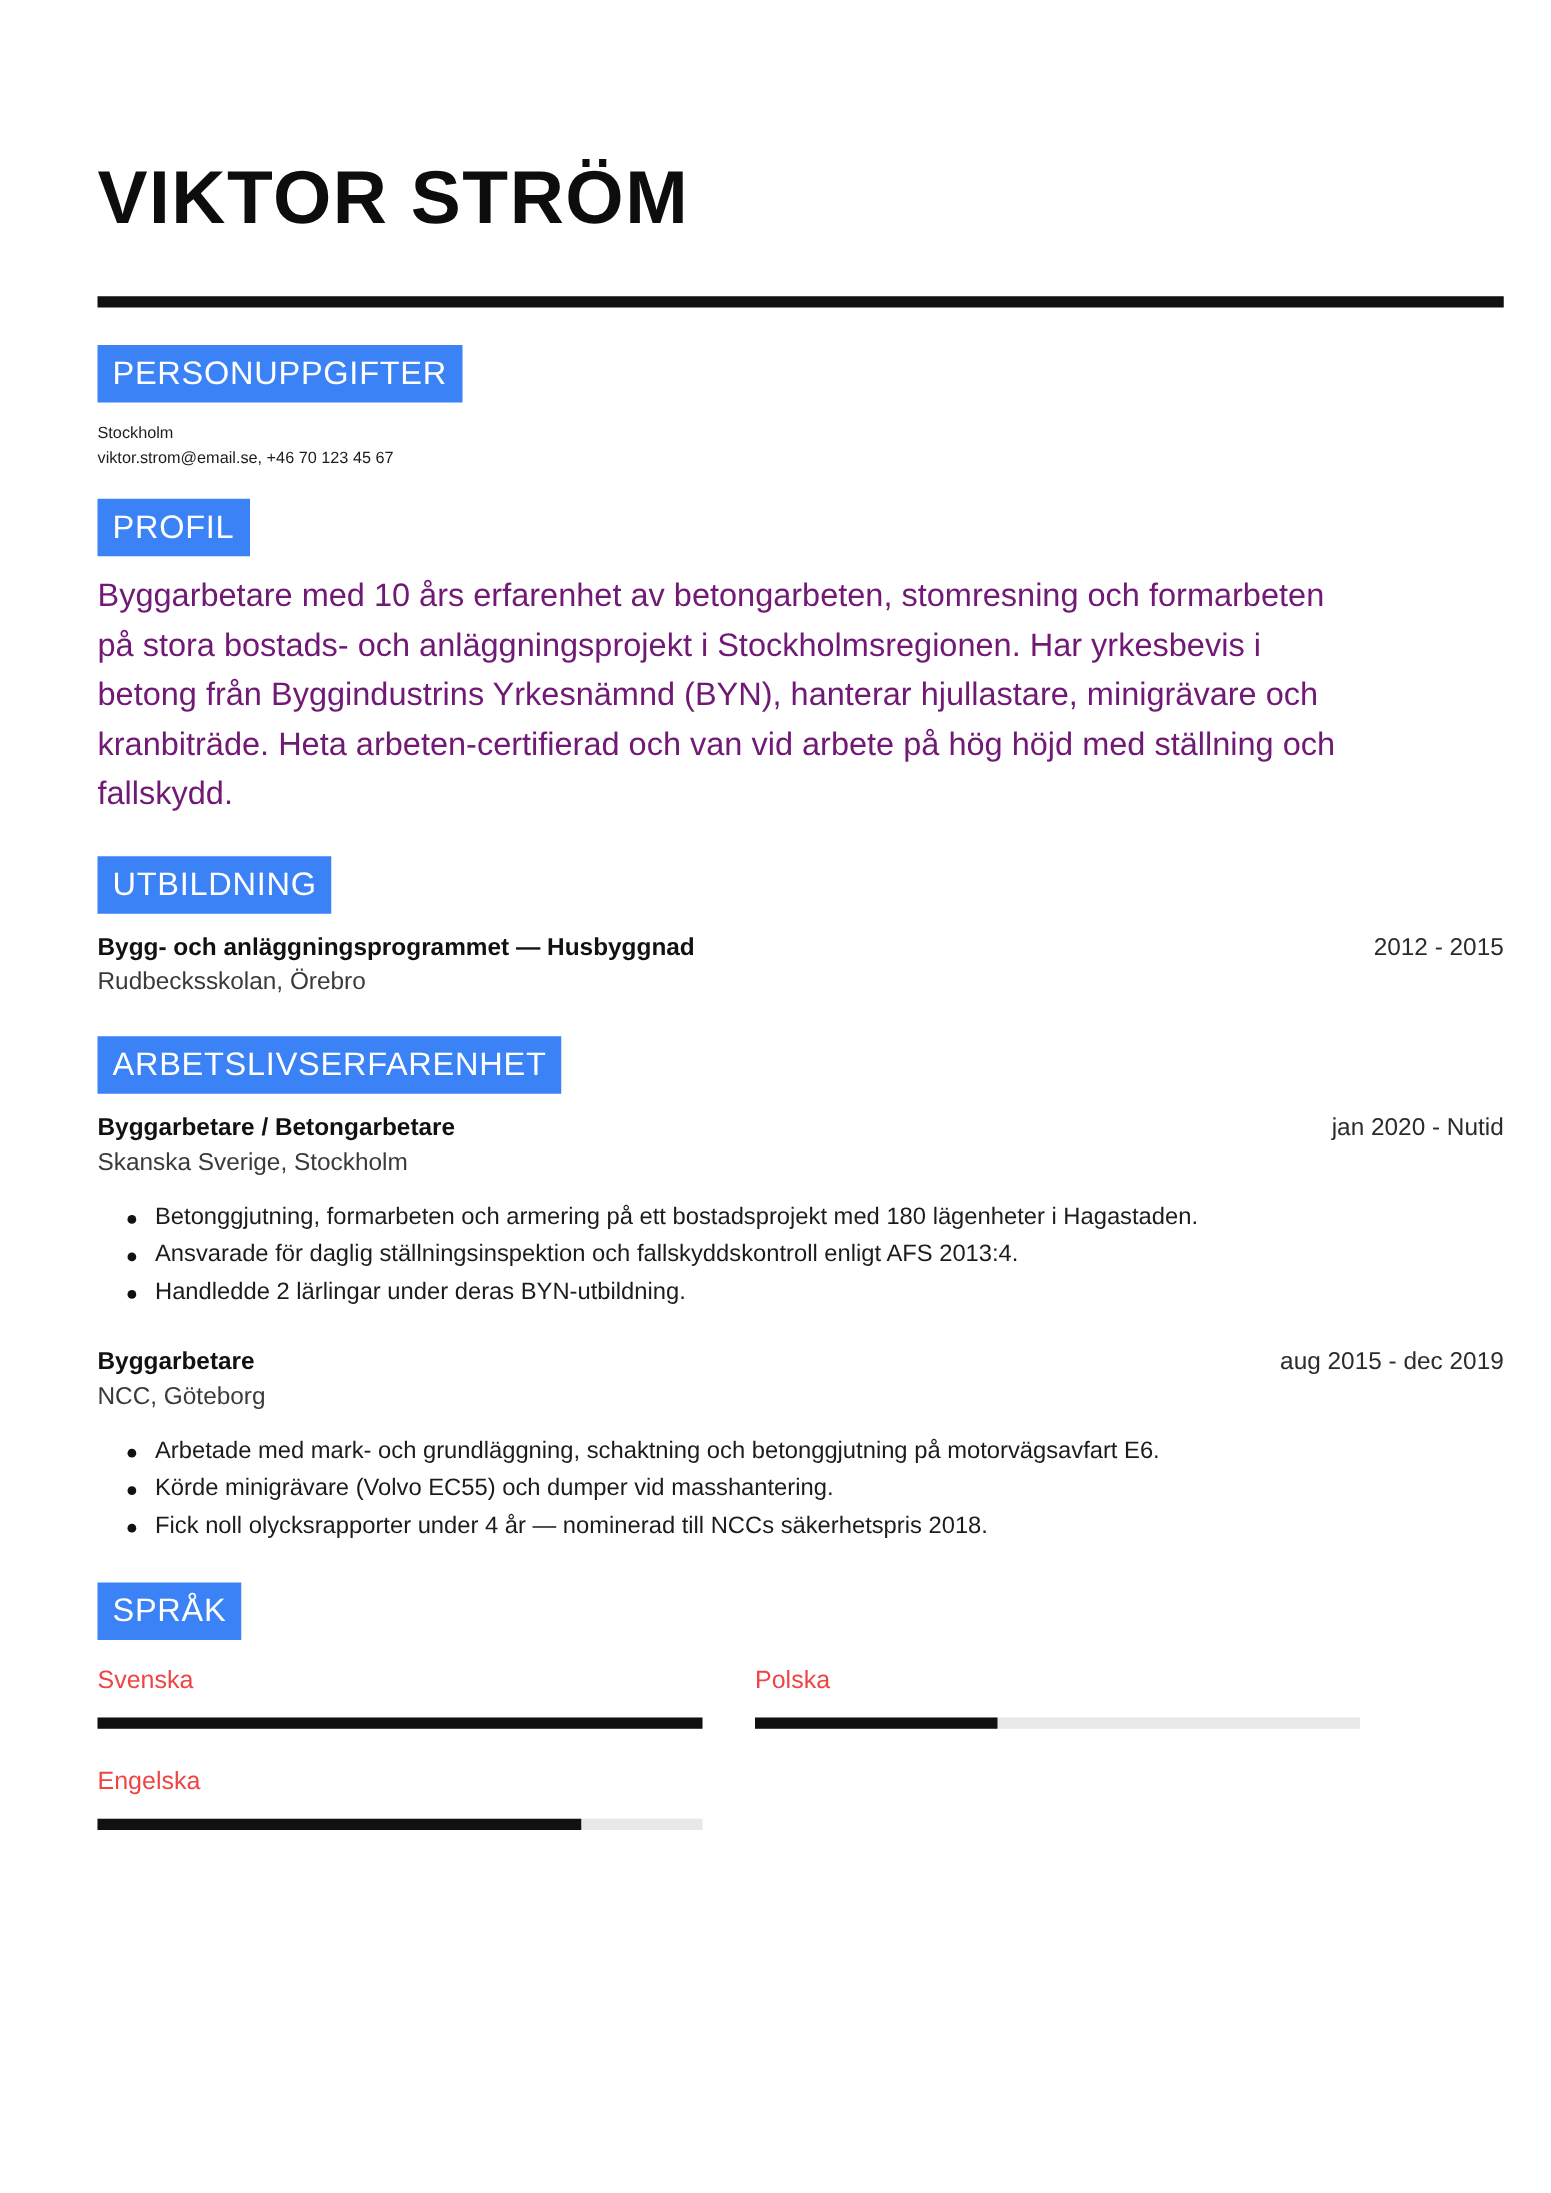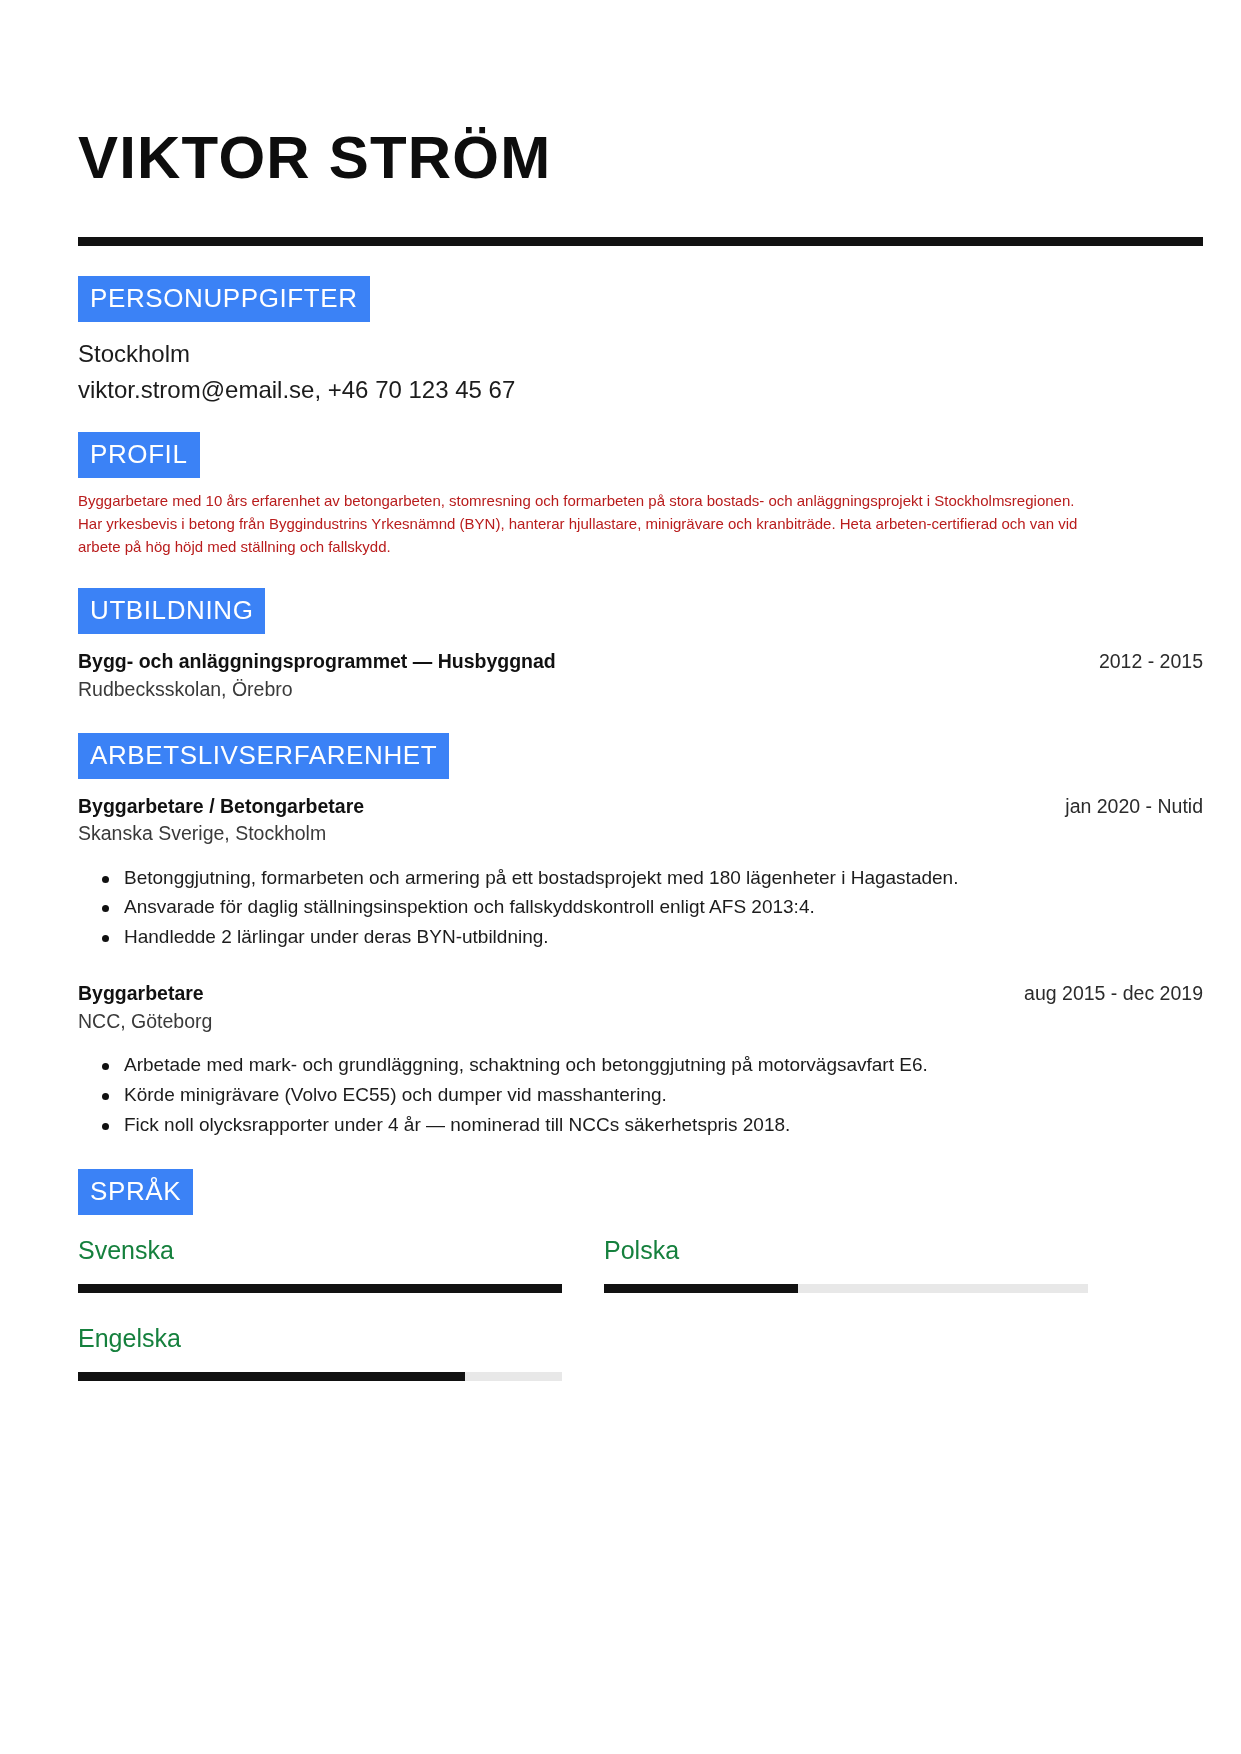--- a/index.html
+++ b/index.html
@@ -54,28 +54,28 @@
     padding: 9px 12px 11px 12px;
     white-space: nowrap;
   }
   .section {
     margin-top: 30px;
   }
   .section.tight { margin-top: 24px; }
 
   
   .body-text {
-    font-size: 15px;
+    font-size: 26px;
     line-height: 1.52;
-    color: #b91c1c;
+    color: #701a75;
     margin: 12px 0 0 0;
     max-width: 1010px;
   }
   .contact-line {
-    font-size: 24px;
+    font-size: 13px;
     line-height: 1.5;
     color: #1c1c1c;
   }
   .contact-block { margin-top: 14px; }
 
   
   .entry { margin-top: 14px; }
   .entry-head {
     display: flex;
     align-items: flex-end;
@@ -130,22 +130,22 @@
   .lang-grid {
     margin-top: 18px;
     display: grid;
     grid-template-columns: 1fr 1fr;
     column-gap: 42px;
     row-gap: 28px;
     max-width: 1010px;
   }
   .lang-item { }
   .lang-name {
-    font-size: 25px;
-    color: #15803d;
+    font-size: 20px;
+    color: #ef4444;
     line-height: 1.4;
     margin-bottom: 16px;
   }
   .lang-bar {
     position: relative;
     height: 9px;
     width: 100%;
     background: #e8e8e8;
   }
   .lang-bar-fill {

